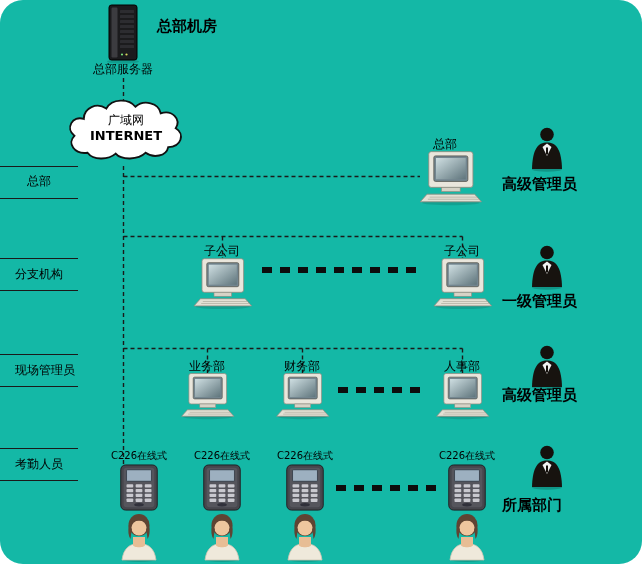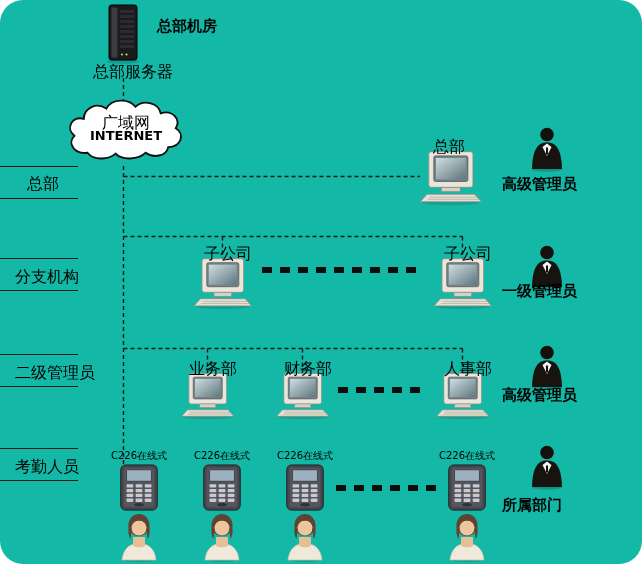--- a/index.html
+++ b/index.html
@@ -1,19 +1,19 @@
 <!DOCTYPE html>
 <html><head>
 <meta charset="utf-8">
 <style>
   * { margin:0; padding:0; box-sizing:border-box; }
   html,body { background:#ffffff; }
   body { font-family:"DejaVu Sans","Liberation Sans",sans-serif; color:#000; }
   #stage { position:relative; width:642px; height:564px; background:#14b8a6; overflow:hidden;border-radius:23px; }
-  .lbl { position:absolute; font-size:16px; line-height:1.15; white-space:nowrap; color:#000; z-index:3; }
+  .lbl { position:absolute; font-size:12px; line-height:1.15; white-space:nowrap; color:#000; z-index:3; }
   .lbl-bold { font-weight:bold; font-size:15px; }
   .lbl-small { font-size:10px; }
   .lbl-center { text-align:center; }
   .icon { position:absolute; z-index:2; }
   #lines { position:absolute; left:0; top:0; z-index:1; }
 </style>
 </head>
 <body>
 
 <div id="stage">
@@ -133,21 +133,21 @@
   <div class="lbl" style="left:93px;top:63px">总部服务器</div>
 
   <svg class="icon" style="left:65px;top:95px" width="122" height="76">
       <use href="#sym-cloud" xlink:href="#sym-cloud"></use>
     </svg>
   <div class="lbl lbl-center" style="left:65px;top:114px;width:122px">广域网</div>
   <div class="lbl lbl-center" style="left:65px;top:129px;width:122px;font-weight:bold;font-size:13px">INTERNET</div>
 
   <div class="lbl" style="left:27px;top:175px">总部</div>
   <div class="lbl" style="left:15px;top:268px">分支机构</div>
-  <div class="lbl" style="left:15px;top:364px">二级管理员</div>
+  <div class="lbl" style="left:15px;top:364px">现场管理员</div>
   <div class="lbl" style="left:15px;top:458px">考勤人员</div>
 
   <div class="lbl" style="left:433px;top:138px">总部</div>
   <svg class="icon" style="left:416px;top:150px" width="68" height="56">
       <use href="#sym-computer" xlink:href="#sym-computer"></use>
     </svg>
 
   <div class="lbl" style="left:204px;top:245px">子公司</div>
   <svg class="icon" style="left:190px;top:257px" width="64" height="53">
       <use href="#sym-computer" xlink:href="#sym-computer"></use>
@@ -201,21 +201,21 @@
     </svg>
 
   <svg class="icon" style="left:527px;top:126px" width="40" height="46">
       <use href="#sym-admin" xlink:href="#sym-admin"></use>
     </svg>
   <div class="lbl lbl-bold" style="left:502px;top:176px">高级管理员</div>
 
   <svg class="icon" style="left:527px;top:244px" width="40" height="46">
       <use href="#sym-admin" xlink:href="#sym-admin"></use>
     </svg>
-  <div class="lbl lbl-bold" style="left:502px;top:283px">一级管理员</div>
+  <div class="lbl lbl-bold" style="left:502px;top:293px">一级管理员</div>
 
   <svg class="icon" style="left:527px;top:344px" width="40" height="46">
       <use href="#sym-admin" xlink:href="#sym-admin"></use>
     </svg>
   <div class="lbl lbl-bold" style="left:502px;top:387px">高级管理员</div>
 
   <svg class="icon" style="left:527px;top:444px" width="40" height="46">
       <use href="#sym-admin" xlink:href="#sym-admin"></use>
     </svg>
   <div class="lbl lbl-bold" style="left:502px;top:497px">所属部门</div>

